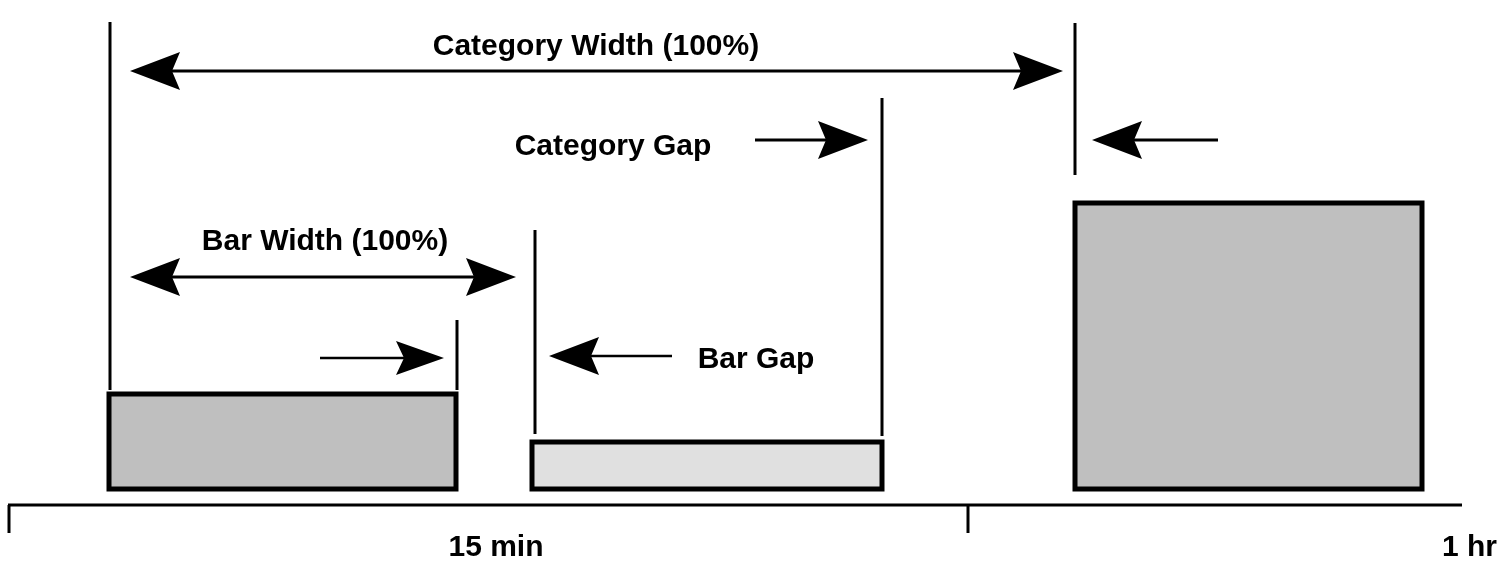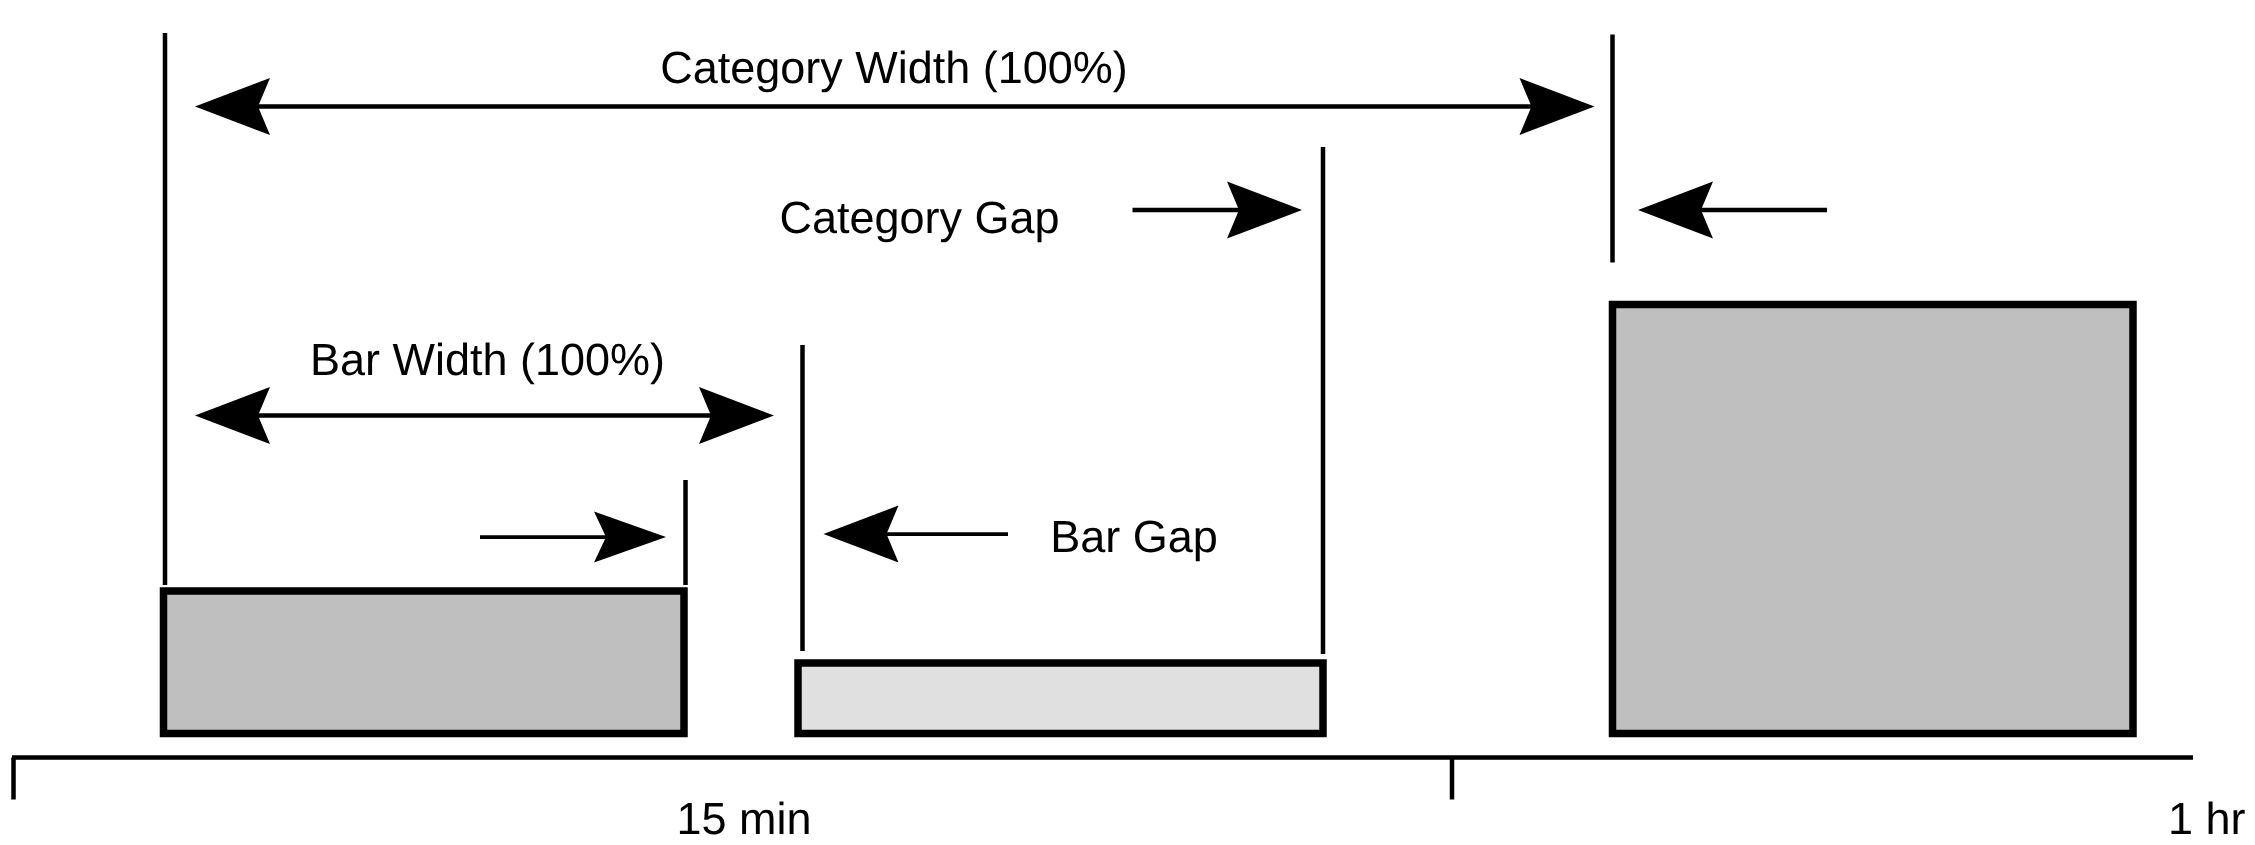--- a/index.html
+++ b/index.html
@@ -9,20 +9,21 @@
   }
   body {
     font-family: "Liberation Sans", sans-serif;
   }
   #diagram-root {
     position: relative;
     width: 1503px;
     height: 563px;
     background: #ffffff;
     overflow: hidden;
+    font-weight: bold;
   }
   #diagram-svg {
     position: absolute;
     left: 0;
     top: 0;
     width: 1503px;
     height: 563px;
   }
   .anno-text {
     font-family: "Liberation Sans", sans-serif;

